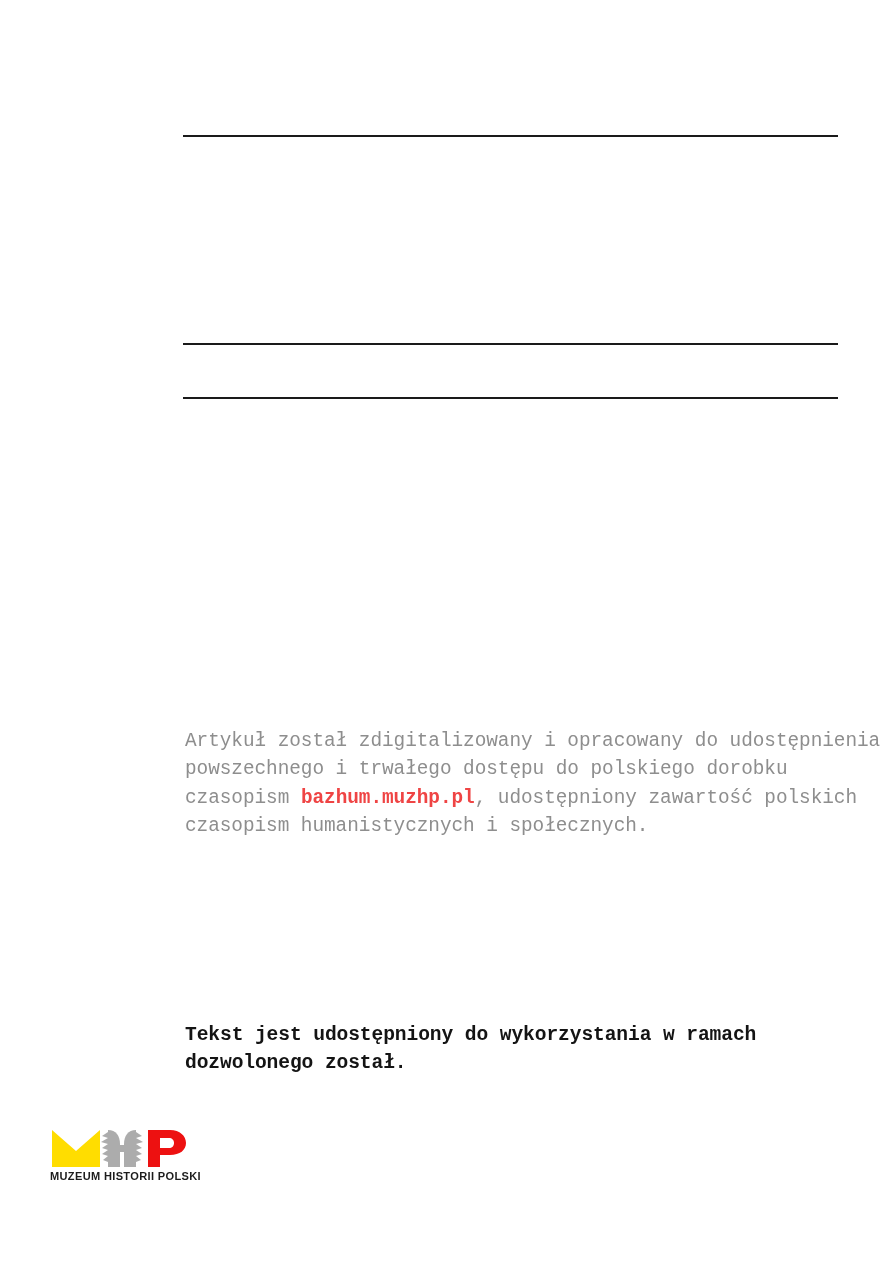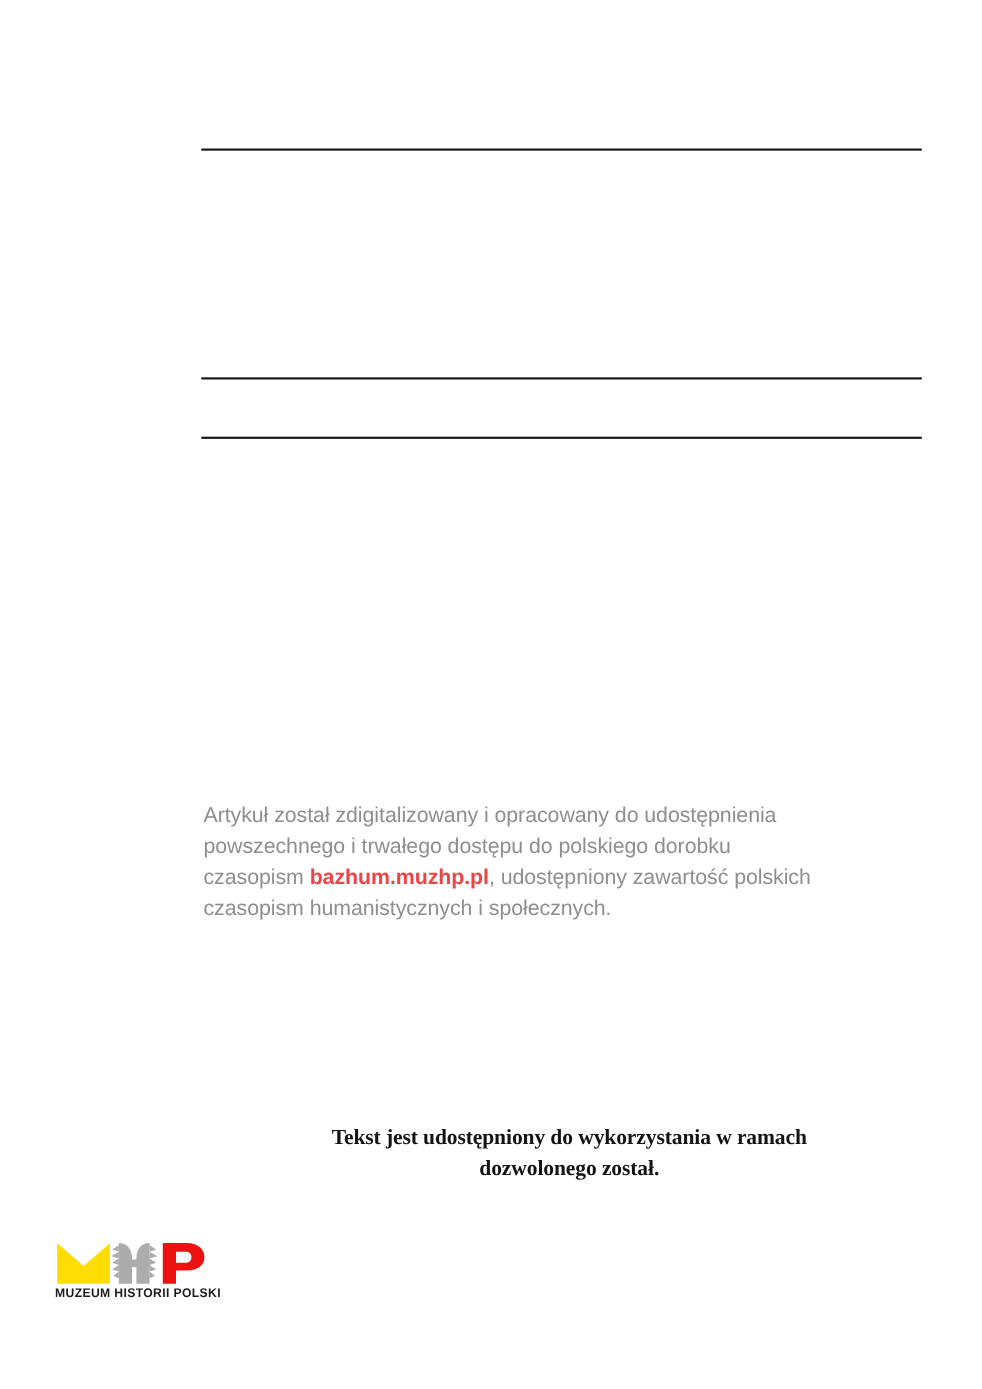--- a/index.html
+++ b/index.html
@@ -55,48 +55,47 @@
   #meta-field-0 { top: 134px; }
   #meta-field-1 { top: 342px; }
   #meta-field-2 { top: 396px; }
 
   
   .attribution {
     position: absolute;
     left: 185px;
     top: 727px;
     width: 665px;
-    font-family: Liberation Sans, sans-serif;
+    font-family: Liberation Mono, monospace;
     font-size: 19.4px;
     line-height: 28.3px;
     color: #8e8e8e;
     letter-spacing: -0.05px;
   }
   .attribution .ln {
     display: block;
     white-space: nowrap;
   }
   .attribution .em {
     color: #141414;
     font-weight: 700;
   }
 
   
   .licence {
     position: absolute;
     left: 185px;
     top: 1021px;
     width: 665px;
-    font-family: Liberation Serif, serif;
+    font-family: Liberation Mono, monospace;
     font-size: 19.6px;
     line-height: 28.4px;
     font-weight: 700;
     color: #141414;
     letter-spacing: -0.1px;
-    text-align: center;
   }
   .licence .ln {
     display: block;
     white-space: nowrap;
   }
 
   
   .logo {
     position: absolute;
     left: 50px;

